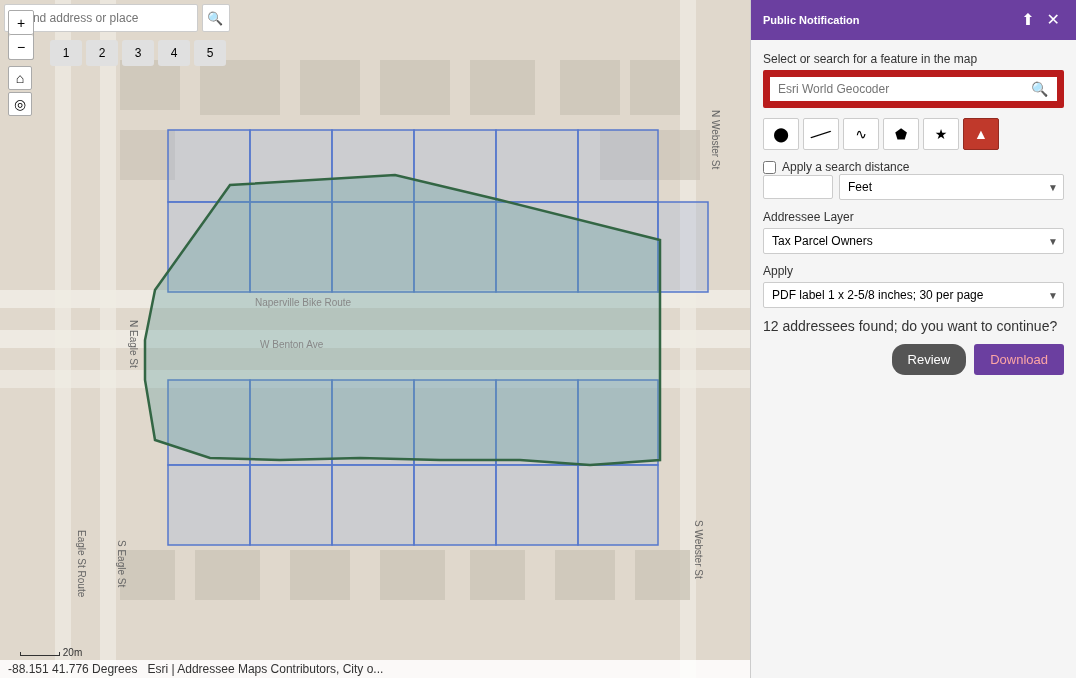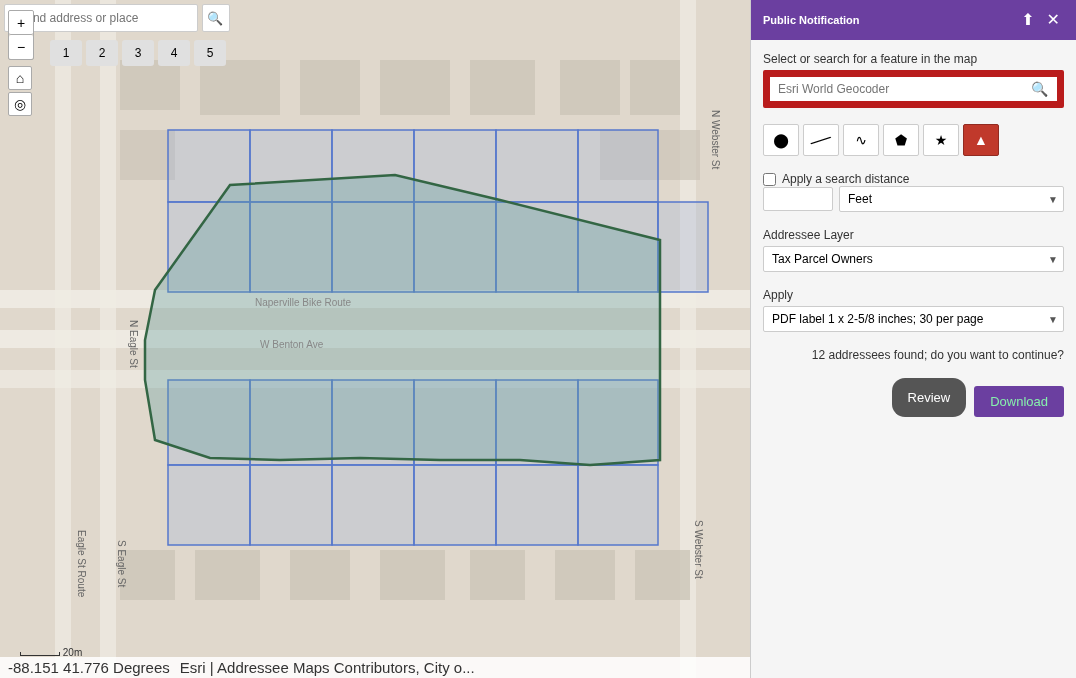--- a/index.html
+++ b/index.html
@@ -112,21 +112,21 @@
       border-bottom: none;
     }
 
     
     #status-bar {
       position: absolute;
       bottom: 0; left: 0;
       width: 750px;
       background: rgba(255,255,255,0.85);
       padding: 2px 8px;
-      font-size: 15px;
+      font-size: 12px;
       color: #333;
       display: flex; align-items: center;
       gap: 10px;
       z-index: 10;
     }
 
     
     #panel {
       position: absolute;
       right: 0; top: 0;
@@ -159,21 +159,21 @@
       color: white;
       cursor: pointer;
       font-size: 16px;
       line-height: 1;
       padding: 2px 4px;
     }
 
     #panel-body {
       padding: 12px;
       display: flex; flex-direction: column;
-      gap: 16px;
+      gap: 10px;
       flex: 1;
     }
 
     .panel-label {
       font-size: 12px;
       color: #333;
       margin-bottom: 4px;
     }
 
     .search-row {
@@ -279,49 +279,47 @@
 
     
     .section-label {
       font-size: 12px;
       color: #333;
       margin-bottom: 4px;
     }
 
     
     .notif-message {
-      font-size: 12px;
+      font-size: 14px;
       color: #333;
-      text-align: right;
     }
 
     
     .action-row {
       display: flex; gap: 8px; justify-content: flex-end;
     }
 
     .btn-review {
       background: #555;
       color: white;
       border: none;
       border-radius: 13px;
       padding: 8px 16px;
       font-size: 13px;
       cursor: pointer;
     }
 
     .btn-download {
       background: #6b3fa0;
-      color: #86efac;
+      color: #fca5a5;
       border: none;
       border-radius: 3px;
       padding: 8px 16px;
       font-size: 13px;
       cursor: pointer;
-      margin-top: 8px;
     }
 
     #scale-indicator {
       position: absolute;
       bottom: 20px; left: 20px;
       z-index: 10;
       font-size: 10px;
       color: #333;
       text-align: center;
     }

